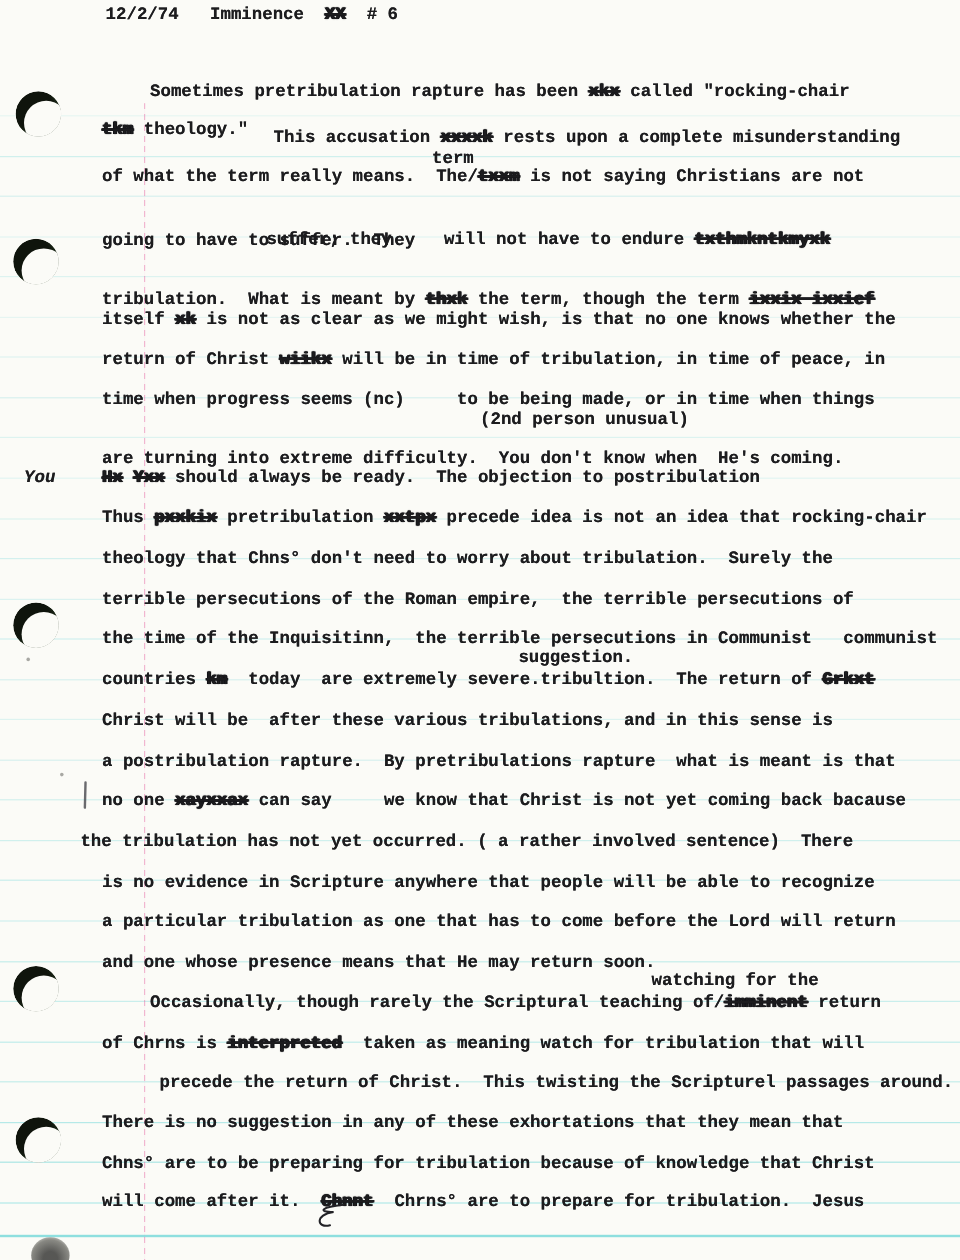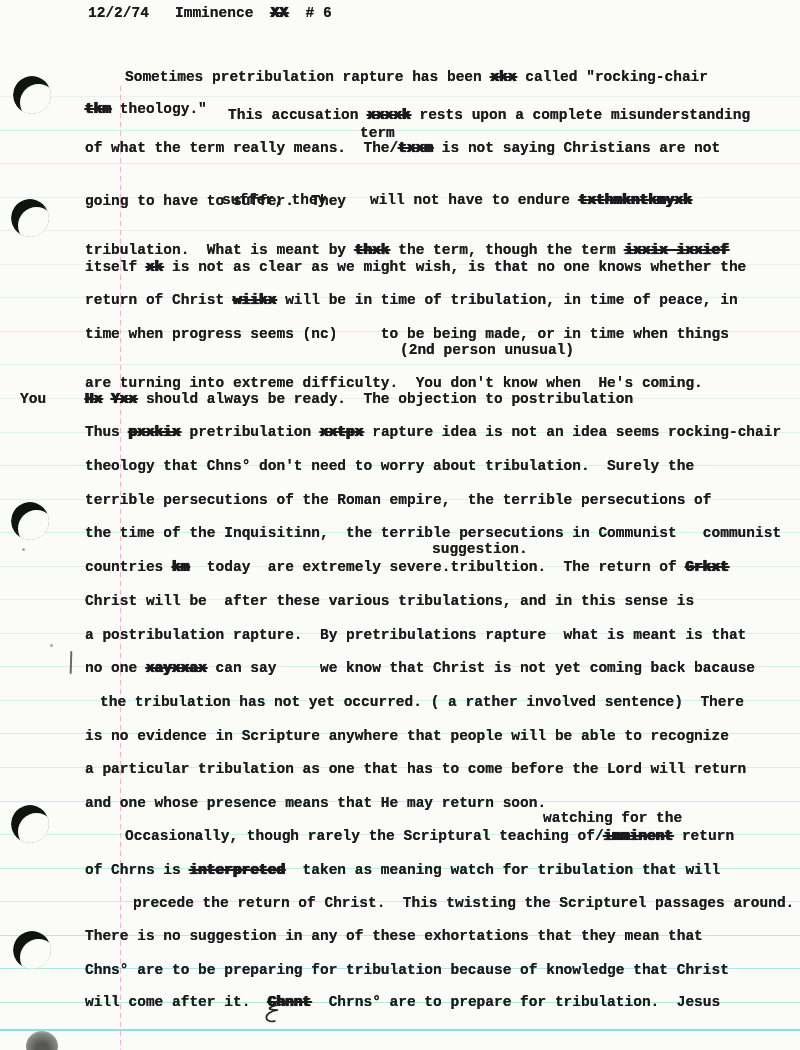--- a/index.html
+++ b/index.html
@@ -123,32 +123,32 @@
       <div class="tline" style="left: 360px; top: 124px;"><span>term</span></div>
       <div class="tline" style="left: 85px; top: 139px;"><span>of what the term really means.  The/</span><span class="xx">txxm</span><span> is not saying Christians are not</span></div>
       <div class="tline" style="left: 85px; top: 172px; margin-top: 20px;"><span>going to have to suffer.  They</span></div>
       <div class="tline" style="left: 222px; top: 191px;"><span>suffer; they     will not have to endure </span><span class="xx">txthmkntkmyxk</span></div>
       <div class="tline" style="left: 85px; top: 241px;"><span>tribulation.  What is meant by </span><span class="xx">thxk</span><span> the term, though the term </span><span class="xx">ixxix ixxief</span></div>
       <div class="tline" style="left: 85px; top: 258px;"><span>itself </span><span class="xx">xk</span><span> is not as clear as we might wish, is that no one knows whether the</span></div>
       <div class="tline" style="left: 85px; top: 291px;"><span>return of Christ </span><span class="xx">wiikx</span><span> will be in time of tribulation, in time of peace, in</span></div>
       <div class="tline" style="left: 85px; top: 325px;"><span>time when progress seems (nc)     to be being made, or in time when things</span></div>
       <div class="tline" style="left: 400px; top: 341px;"><span>(2nd person unusual)</span></div>
       <div class="tline" style="left: 85px; top: 358px; margin-top: 16px;"><span>are turning into extreme difficulty.  You don't know when  He's coming.</span></div>
-      <div class="tline" style="left: 20px; top: 390px;"><span>You</span></div>
+      <div class="tline" style="left: 20px; top: 390px; font-style: italic;"><span>You</span></div>
       <div class="tline" style="left: 85px; top: 390px;"><span class="xx">Hx</span><span> </span><span class="xx">Yxx</span><span> should always be ready.  The objection to postribulation</span></div>
-      <div class="tline" style="left: 85px; top: 423px;"><span>Thus </span><span class="xx">pxxkix</span><span> pretribulation </span><span class="xx">xxtpx</span><span> rapture idea is not an idea seems rocking-chair</span></div>
+      <div class="tline" style="left: 85px; top: 423px;"><span>Thus </span><span class="xx">pxxkix</span><span> pretribulation </span><span class="xx">xxtpx</span><span> precede idea is not an idea that rocking-chair</span></div>
       <div class="tline" style="left: 85px; top: 457px;"><span>theology that Chns° don't need to worry about tribulation.  Surely the</span></div>
       <div class="tline" style="left: 85px; top: 491px;"><span>terrible persecutions of the Roman empire,  the terrible persecutions of</span></div>
       <div class="tline" style="left: 85px; top: 524px;"><span>the time of the Inquisitinn,  the terrible persecutions in Communist   communist</span></div>
       <div class="tline" style="left: 432px; top: 540px;"><span>suggestion.</span></div>
       <div class="tline" style="left: 85px; top: 558px;"><span>countries </span><span class="xx">km</span><span>  today  are extremely severe.tribultion.  The return of </span><span class="xx">Grkxt</span></div>
       <div class="tline" style="left: 85px; top: 592px;"><span>Christ will be  after these various tribulations, and in this sense is</span></div>
       <div class="tline" style="left: 85px; top: 626px;"><span>a postribulation rapture.  By pretribulations rapture  what is meant is that</span></div>
       <div class="tline" style="left: 85px; top: 659px;"><span>no one </span><span class="xx">xayxxax</span><span> can say     we know that Christ is not yet coming back bacause</span></div>
-      <div class="tline" style="left: 100px; top: 693px;"><span>the tribulation has not yet occurred. ( a rather involved sentence)  There</span></div>
+      <div class="tline" style="left: 67px; top: 693px;"><span>the tribulation has not yet occurred. ( a rather involved sentence)  There</span></div>
       <div class="tline" style="left: 85px; top: 727px;"><span>is no evidence in Scripture anywhere that people will be able to recognize</span></div>
       <div class="tline" style="left: 85px; top: 760px;"><span>a particular tribulation as one that has to come before the Lord will return</span></div>
       <div class="tline" style="left: 85px; top: 794px;"><span>and one whose presence means that He may return soon.</span></div>
       <div class="tline" style="left: 543px; top: 809px;"><span>watching for the</span></div>
       <div class="tline" style="left: 125px; top: 827px;"><span>Occasionally, though rarely the Scriptural teaching of/</span><span class="xx">imminent</span><span> return</span></div>
       <div class="tline" style="left: 85px; top: 861px;"><span>of Chrns is </span><span class="xx">interpreted</span><span>  taken as meaning watch for tribulation that will</span></div>
       <div class="tline" style="left: 85px; top: 894px; margin-left: 48px;"><span>precede the return of Christ.  This twisting the Scripturel passages around.</span></div>
       <div class="tline" style="left: 85px; top: 927px;"><span>There is no suggestion in any of these exhortations that they mean that</span></div>
       <div class="tline" style="left: 85px; top: 961px;"><span>Chns° are to be preparing for tribulation because of knowledge that Christ</span></div>
       <div class="tline" style="left: 85px; top: 993px;"><span>will come after it.  </span><span class="xx">Chnnt</span><span>  Chrns° are to prepare for tribulation.  Jesus</span></div>

